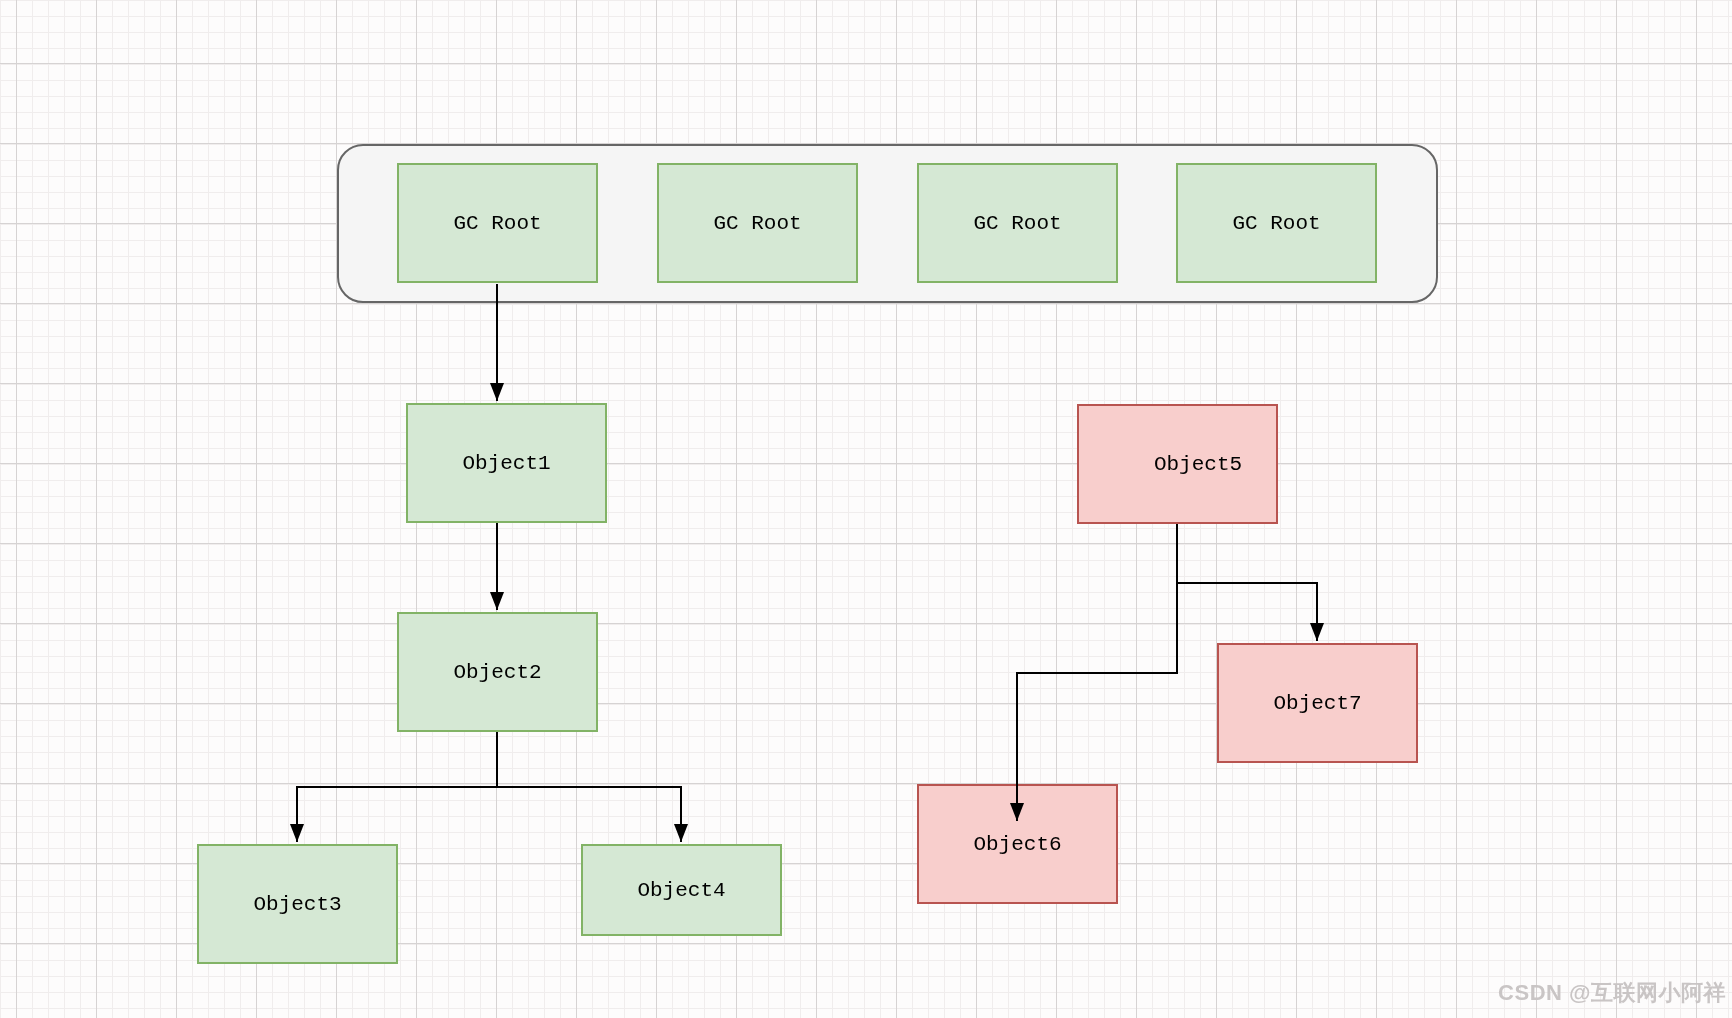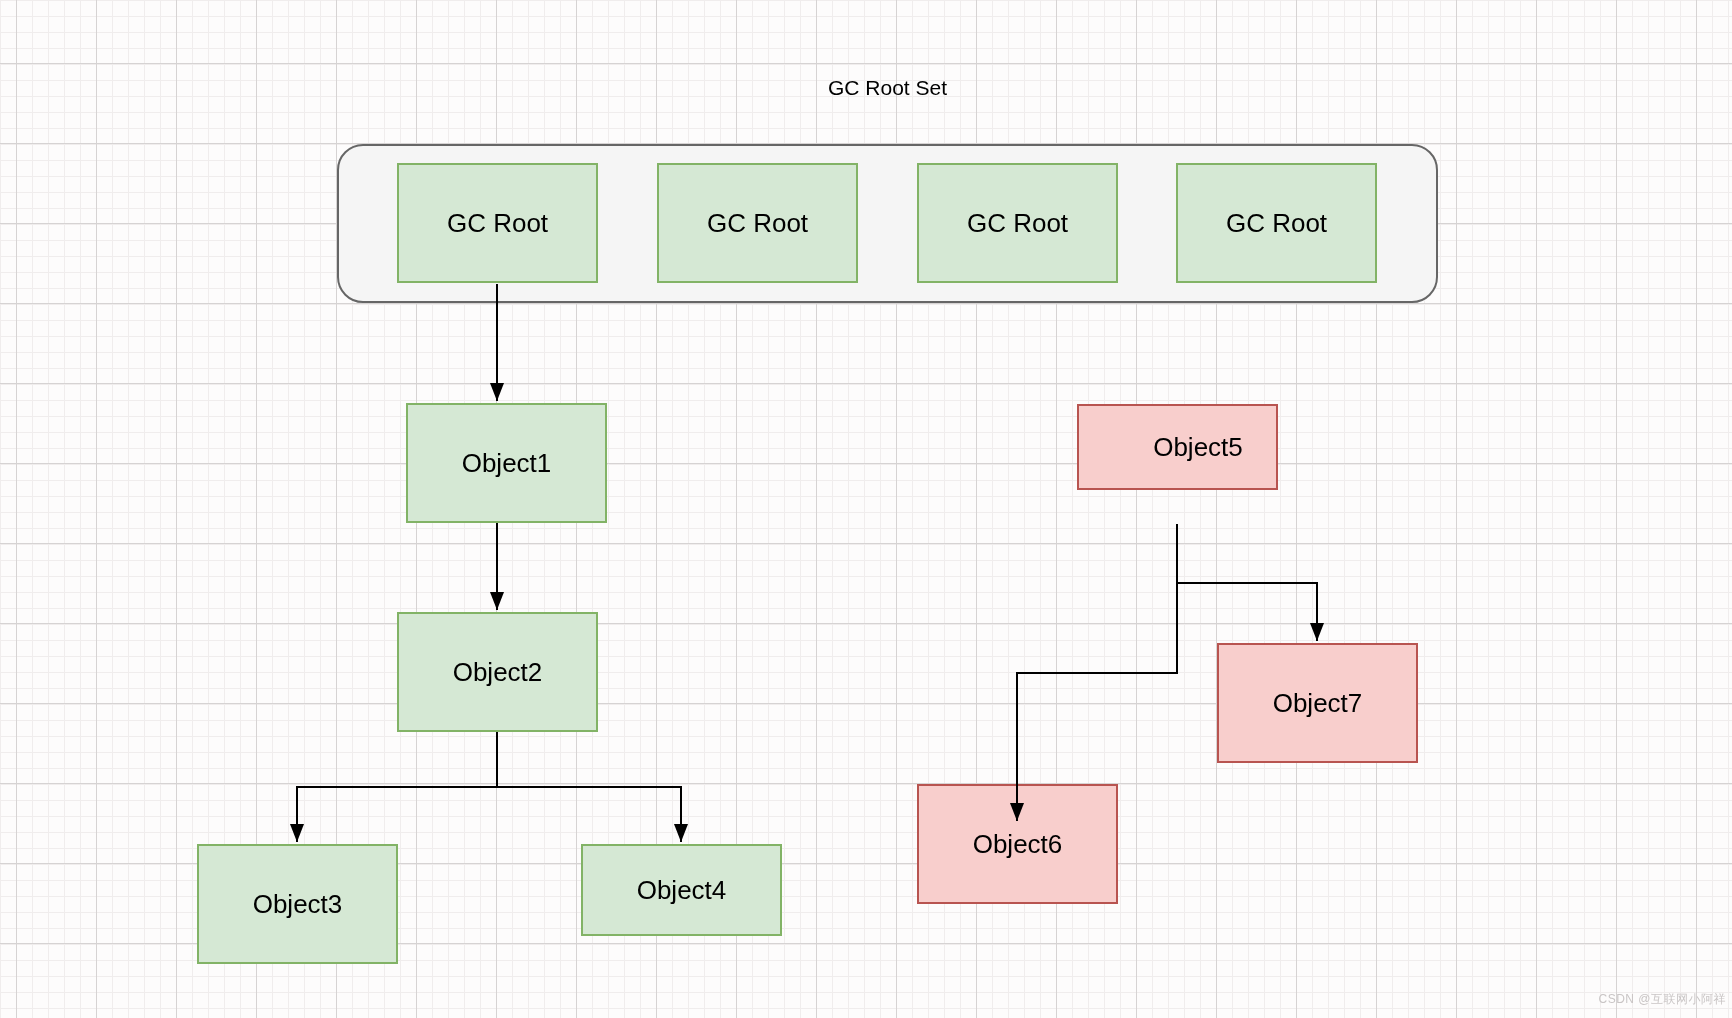--- a/index.html
+++ b/index.html
@@ -29,51 +29,51 @@
   }
   .group-container{
     position:absolute; box-sizing:border-box;
     background:var(--container-fill);
     border:2px solid var(--container-stroke);
     border-radius:26px;
   }
   .node{
     position:absolute; box-sizing:border-box;
     display:flex; align-items:center; justify-content:center;
-    font-size:26px; color:var(--text-color); text-align:center;
+    font-size:21px; color:var(--text-color); text-align:center;
     border:2px solid; 
+    font-family:Liberation Mono, monospace;
   }
   .node.reachable{ background:var(--reachable-fill); border-color:var(--reachable-stroke); }
   .node.unreachable{ background:var(--unreachable-fill); border-color:var(--unreachable-stroke); }
   .edge-layer{ position:absolute; left:0; top:0; pointer-events:none; }
   .edge-layer polyline{ fill:none; stroke:var(--edge-color); stroke-width:2; }
   .watermark{
     position:absolute; right:6px; bottom:10px;
-    font-size:12px; color:var(--watermark-color); letter-spacing:0.5px;
+    font-size:22px; color:var(--watermark-color); letter-spacing:0.5px;font-weight:bold;
   }
 </style>
 </head>
 <body>
 
 <div class="canvas">
 
-  <div class="diagram-title" style="left: 337px; top: 76px; width: 1101px;">GC Root Set</div>
 
   <div class="group-container" style="left: 337px; top: 144px; width: 1101px; height: 159px;"></div>
 
   <div id="nodes">
       <div class="node reachable" style="left: 397px; top: 163px; width: 201px; height: 120px;">GC Root</div>
       <div class="node reachable" style="left: 657px; top: 163px; width: 201px; height: 120px;">GC Root</div>
       <div class="node reachable" style="left: 917px; top: 163px; width: 201px; height: 120px;">GC Root</div>
       <div class="node reachable" style="left: 1176px; top: 163px; width: 201px; height: 120px;">GC Root</div>
       <div class="node reachable" style="left: 406px; top: 403px; width: 201px; height: 120px;">Object1</div>
       <div class="node reachable" style="left: 397px; top: 612px; width: 201px; height: 120px;">Object2</div>
       <div class="node reachable" style="left: 197px; top: 844px; width: 201px; height: 120px;">Object3</div>
       <div class="node reachable" style="left: 581px; top: 844px; width: 201px; height: 92px;">Object4</div>
-      <div class="node unreachable" style="left: 1077px; top: 404px; width: 201px; height: 86px; padding-left: 41px;">Object5</div>
+      <div class="node unreachable" style="left: 1077px; top: 404px; width: 201px; height: 120px; padding-left: 41px;">Object5</div>
       <div class="node unreachable" style="left: 917px; top: 784px; width: 201px; height: 120px;">Object6</div>
       <div class="node unreachable" style="left: 1217px; top: 643px; width: 201px; height: 120px;">Object7</div>
     </div>
 
   <svg class="edge-layer" id="edges" width="1732" height="1018" viewBox="0 0 1732 1018">
     <defs>
       <marker id="arrowhead" viewBox="0 0 9 7" refX="9" refY="3.5" markerWidth="9" markerHeight="7" orient="auto">
         <path d="M0,0 L9,3.5 L0,7 Z" fill="#000000"></path>
       </marker>
     </defs>

